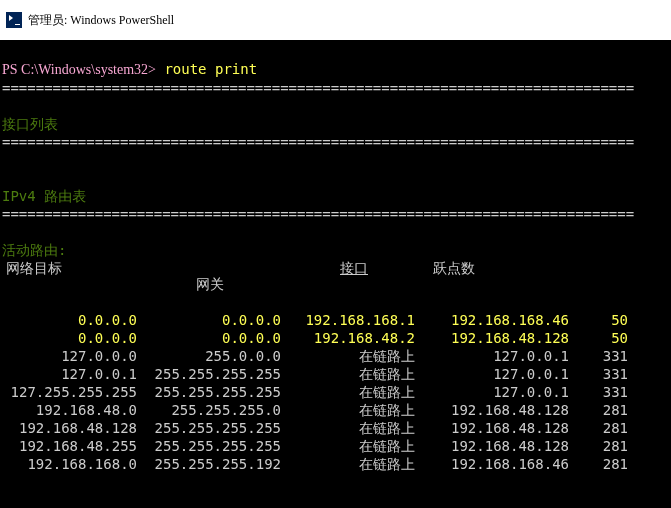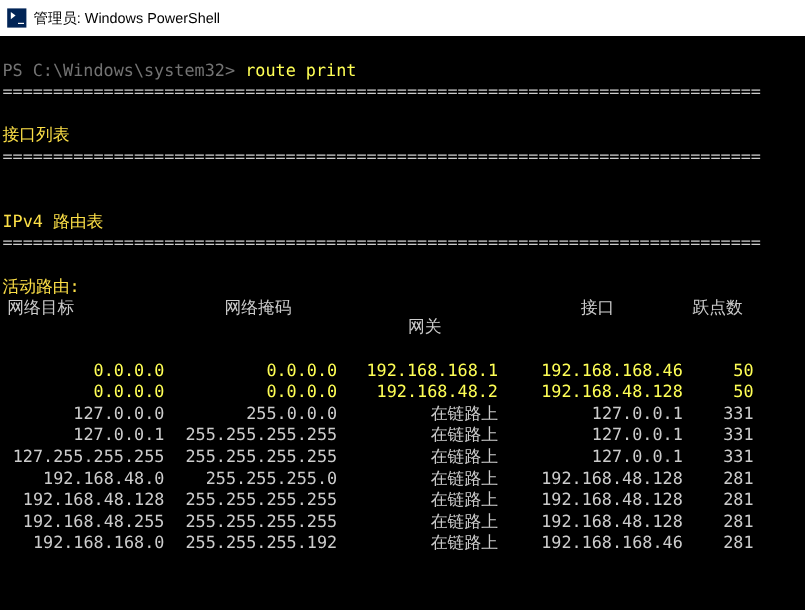--- a/index.html
+++ b/index.html
@@ -6,27 +6,27 @@
     margin: 0;
     padding: 0;
     width: 671px;
     height: 508px;
     overflow: hidden;
     font-family: "NSimSun", "SimSun", "Consolas", monospace;
     font-size: 14px;
     background: #000;
   }
   .titlebar {
-    height: 30px;
+    height: 40px;
     background: #fff;
     display: flex;
     align-items: center;
     padding-left: 6px;
     color: #000;
-    font-family: Liberation Sans, sans-serif;
+    font-family: Liberation Serif, serif;
     font-size: 12px;
   }
   .ps-icon {
     width: 16px;
     height: 16px;
     background: #012456;
     display: flex;
     align-items: center;
     justify-content: center;
     margin-right: 6px;
@@ -48,42 +48,42 @@
     width: 5px; height: 1px;
     background: #fff;
   }
   .console {
     background: #000;
     color: #ccc;
     padding: 2px 0 0 2px;
     line-height: 18px;
     white-space: pre;
   }
-  .prompt { color: #737373; }
+  .prompt { color: #f9a8d4; font-family: Liberation Serif, serif; }
   .cmd { color: #ffff55; margin-top: 32px; }
   .divider {
     color: #ccc;
     letter-spacing: 0;
     overflow: hidden;
     white-space: nowrap;
   }
   .hdr {
-    color: #fde047;
+    color: #4d7c0f;
   }
   
   .row { display: flex; }
   .c1 { width: 135px; text-align: right; padding-right: 4px;}
   .c2 { width: 140px; text-align: right; padding-right: 4px;}
   .c3 { width: 130px; text-align: right; padding-right: 4px;}
   .c4 { width: 150px; text-align: right; padding-right: 4px;}
   .c5 { width: 55px;  text-align: right; padding-right: 4px;}
   .hrow .c1 { text-align: left; padding-left: 4px; }
   .hrow .c2 { text-align: center; }
   .hrow .c3 { text-align: center; margin-top: 16px; }
-  .hrow .c4 { text-align: center; }
+  .hrow .c4 { text-align: center; text-decoration: underline; }
   .hrow .c5 { text-align: left; }
   .hl { color: #ffff55; }
   .iface-line { color:#ccc; }
 </style>
 </head>
 <body>
 
 <div class="titlebar">
   <span class="ps-icon"></span>
   <span>管理员: Windows PowerShell</span>
@@ -93,20 +93,19 @@
 <span class="prompt">PS C:\Windows\system32&gt;</span> <span class="cmd">route print</span>
 <div class="divider">===========================================================================</div>
 <span class="hdr">接口列表</span>
 <div class="divider">===========================================================================</div>
 
 <span class="hdr">IPv4 路由表</span>
 <div class="divider">===========================================================================</div>
 <span class="hdr">活动路由:</span>
 <div class="row hrow">
   <span class="c1">网络目标</span>
-  <span class="c2">网络掩码</span>
   <span class="c3">网关</span>
   <span class="c4">接口</span>
   <span class="c5">跃点数</span>
 </div>
 <div id="route-rows"><div class="row hl"><span class="c1">0.0.0.0</span><span class="c2">0.0.0.0</span><span class="c3">192.168.168.1</span><span class="c4">192.168.168.46</span><span class="c5">50</span></div><div class="row hl"><span class="c1">0.0.0.0</span><span class="c2">0.0.0.0</span><span class="c3">192.168.48.2</span><span class="c4">192.168.48.128</span><span class="c5">50</span></div><div class="row"><span class="c1">127.0.0.0</span><span class="c2">255.0.0.0</span><span class="c3">在链路上</span><span class="c4">127.0.0.1</span><span class="c5">331</span></div><div class="row"><span class="c1">127.0.0.1</span><span class="c2">255.255.255.255</span><span class="c3">在链路上</span><span class="c4">127.0.0.1</span><span class="c5">331</span></div><div class="row"><span class="c1">127.255.255.255</span><span class="c2">255.255.255.255</span><span class="c3">在链路上</span><span class="c4">127.0.0.1</span><span class="c5">331</span></div><div class="row"><span class="c1">192.168.48.0</span><span class="c2">255.255.255.0</span><span class="c3">在链路上</span><span class="c4">192.168.48.128</span><span class="c5">281</span></div><div class="row"><span class="c1">192.168.48.128</span><span class="c2">255.255.255.255</span><span class="c3">在链路上</span><span class="c4">192.168.48.128</span><span class="c5">281</span></div><div class="row"><span class="c1">192.168.48.255</span><span class="c2">255.255.255.255</span><span class="c3">在链路上</span><span class="c4">192.168.48.128</span><span class="c5">281</span></div><div class="row"><span class="c1">192.168.168.0</span><span class="c2">255.255.255.192</span><span class="c3">在链路上</span><span class="c4">192.168.168.46</span><span class="c5">281</span></div></div>
 
 </div>
 
 </body></html>

